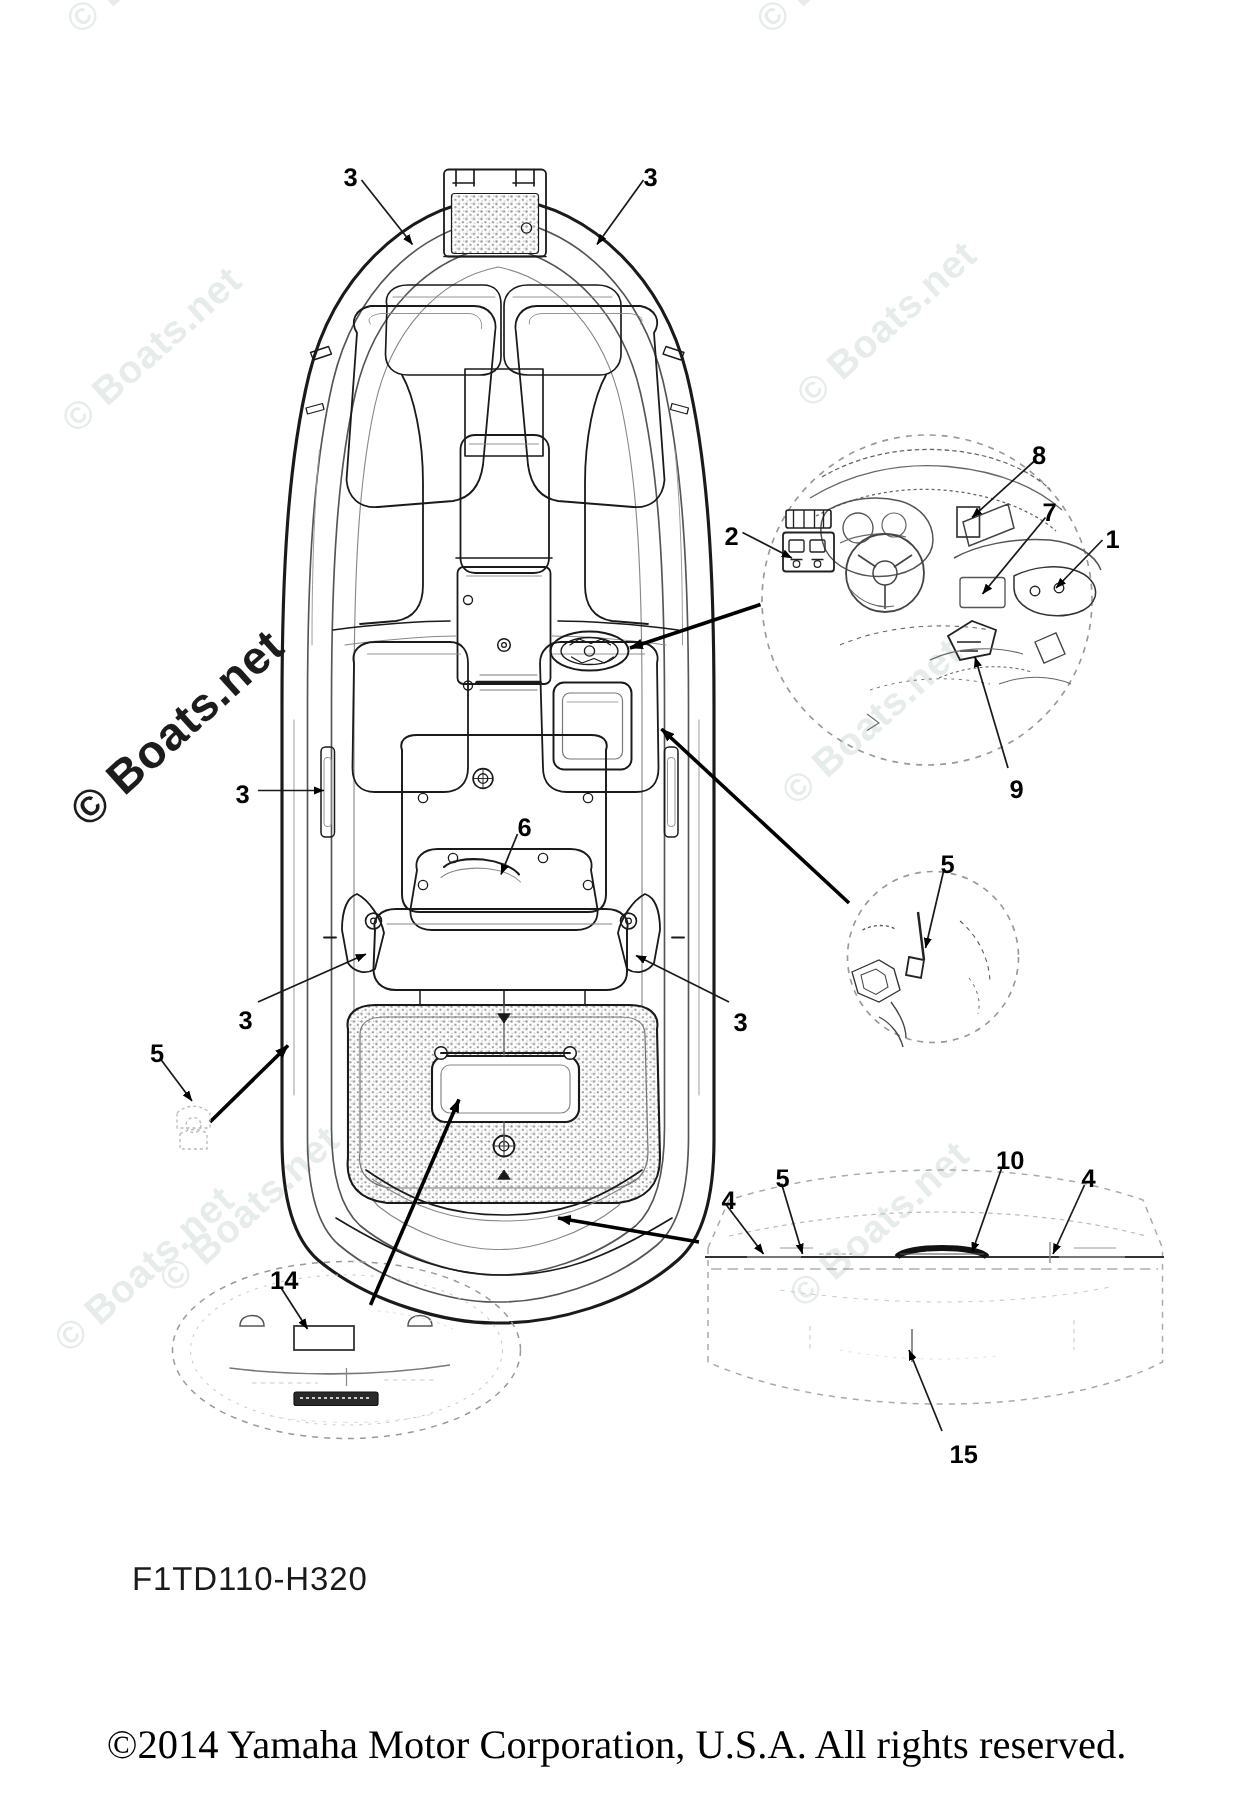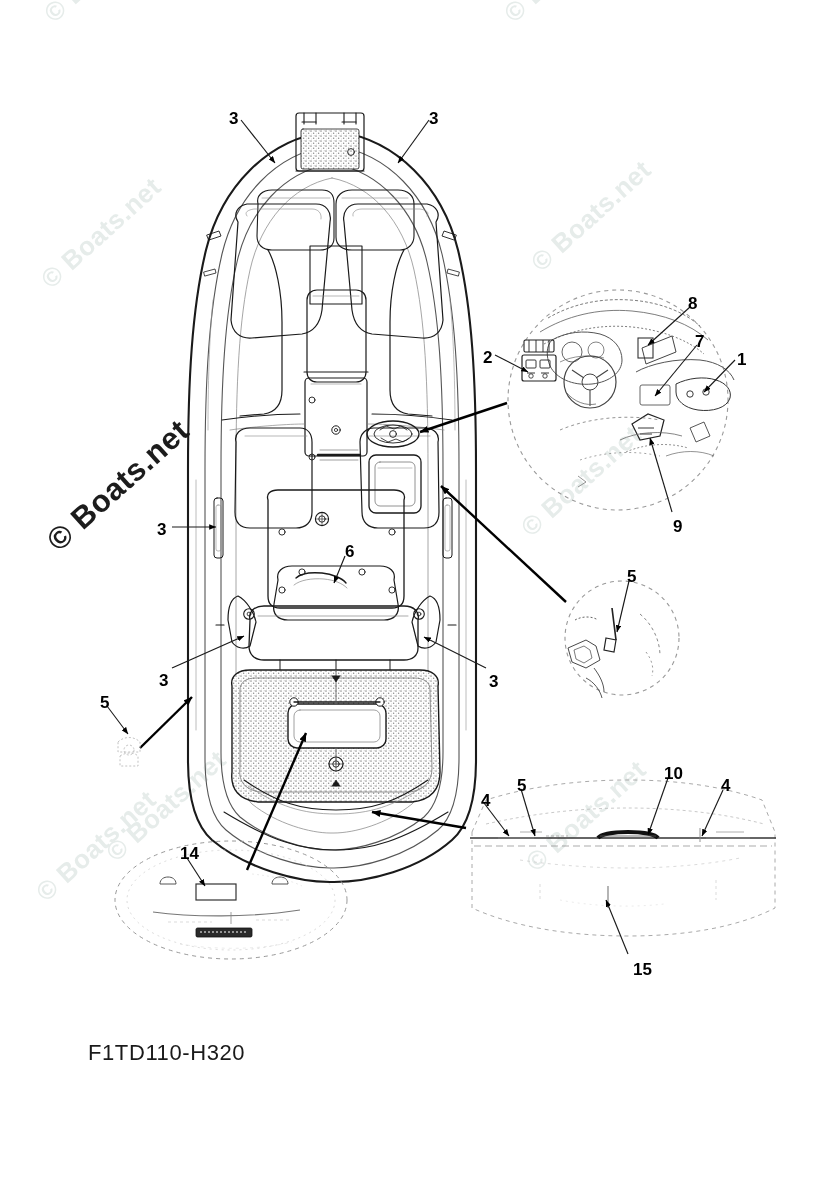--- a/index.html
+++ b/index.html
@@ -497,14 +497,15 @@
       <div class="callout" style="left: 673px; top: 518px;">9</div>
       <div class="callout" style="left: 664px; top: 765px;">10</div>
       <div class="callout" style="left: 627px; top: 568px;">5</div>
       <div class="callout" style="left: 633px; top: 961px;">15</div>
       <div class="callout" style="left: 100px; top: 694px;">5</div>
       <div class="callout" style="left: 180px; top: 845px;">14</div>
     </div>
 
   <div id="part-code">F1TD110-H320</div>
 
+  <div id="copyright">©2014 Yamaha Motor Corporation, U.S.A. All rights reserved.</div>
 
 </div>
 
 </body></html>

